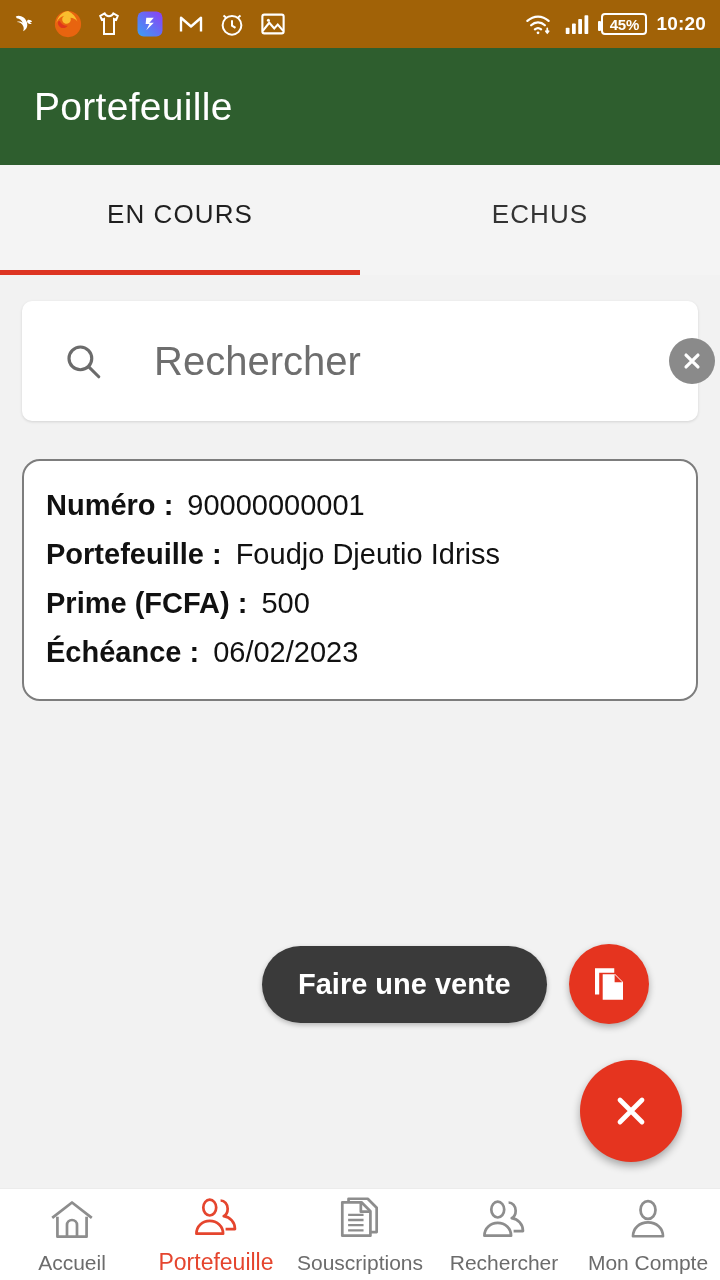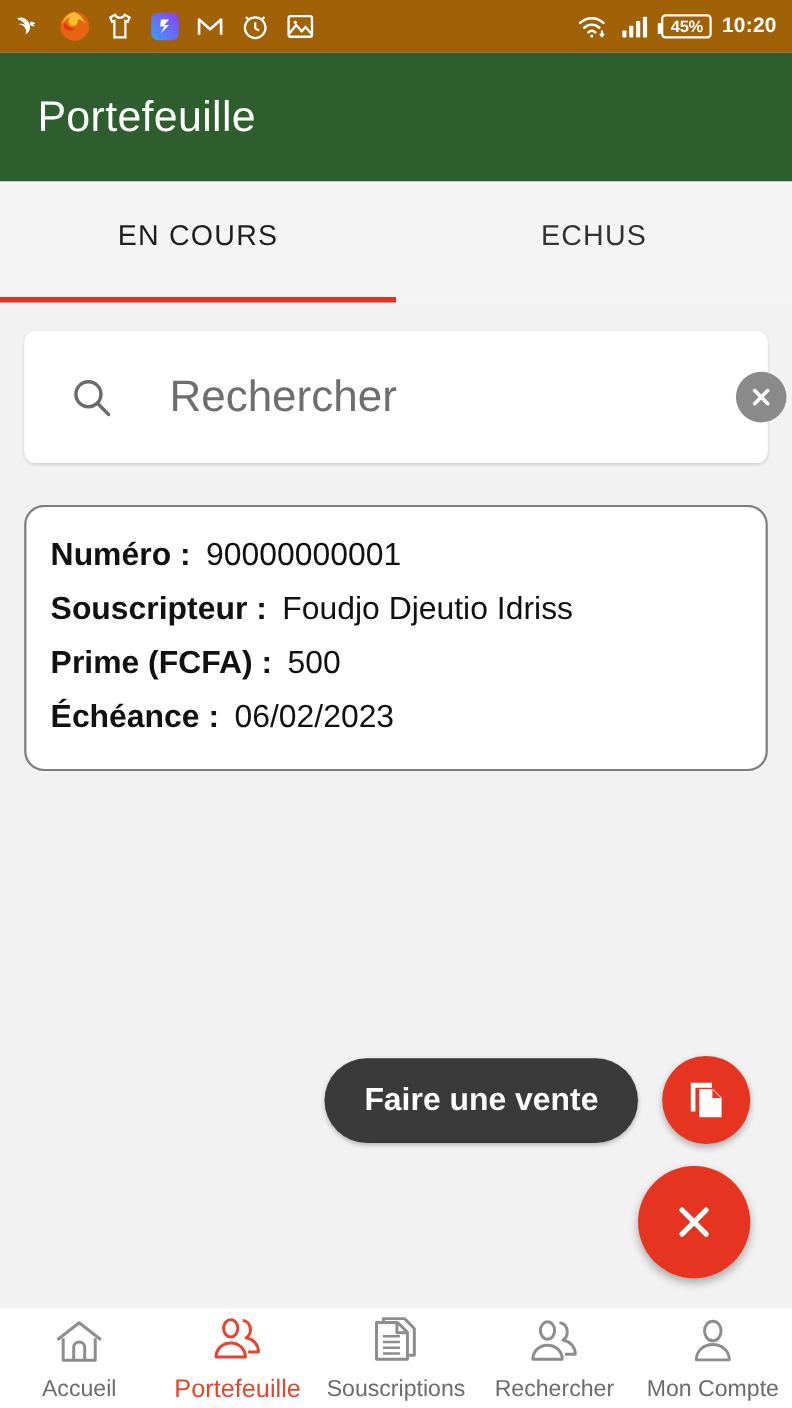--- a/index.html
+++ b/index.html
@@ -87,22 +87,22 @@
     display: flex; align-items: baseline; margin-bottom: 16px;
     font-size: 29px; color: #111;
   }
   .row:last-child { margin-bottom: 0; }
   .row .lbl { font-weight: 700; white-space: nowrap; }
   .row .val { font-weight: 400; margin-left: 14px; }
 
   
   .fab-area { position: absolute; right: 38px; bottom: 118px; width: 420px; }
   .fab-mini-row {
-    display: flex; align-items: center; justify-content: flex-end;
-    margin-bottom: 20px;
+    display: flex; align-items: center; justify-content: flex-start;
+    margin-bottom: 36px;
   }
   .fab-label {
     background: #3a3a3a; color: #fff; font-size: 29px; font-weight: 700;
     border-radius: 40px; padding: 22px 36px; margin-right: 22px;
     box-shadow: 0 2px 5px rgba(0,0,0,.25); white-space: nowrap;
   }
   .fab-mini {
     width: 80px; height: 80px; border-radius: 50%; background: #e5341f;
     display: flex; align-items: center; justify-content: center;
     box-shadow: 0 3px 7px rgba(0,0,0,.3); border: none; cursor: pointer; flex: none;
@@ -218,21 +218,21 @@
     </div>
   </div>
 
   <div class="card-wrap">
     <div class="card">
       <div class="row">
         <span class="lbl">Numéro  :</span>
         <span class="val">90000000001</span>
       </div>
       <div class="row">
-        <span class="lbl">Souscripteur  :</span>
+        <span class="lbl">Portefeuille  :</span>
         <span class="val">Foudjo Djeutio Idriss</span>
       </div>
       <div class="row">
         <span class="lbl">Prime (FCFA) :</span>
         <span class="val">500</span>
       </div>
       <div class="row">
         <span class="lbl">Échéance :</span>
         <span class="val">06/02/2023</span>
       </div>

